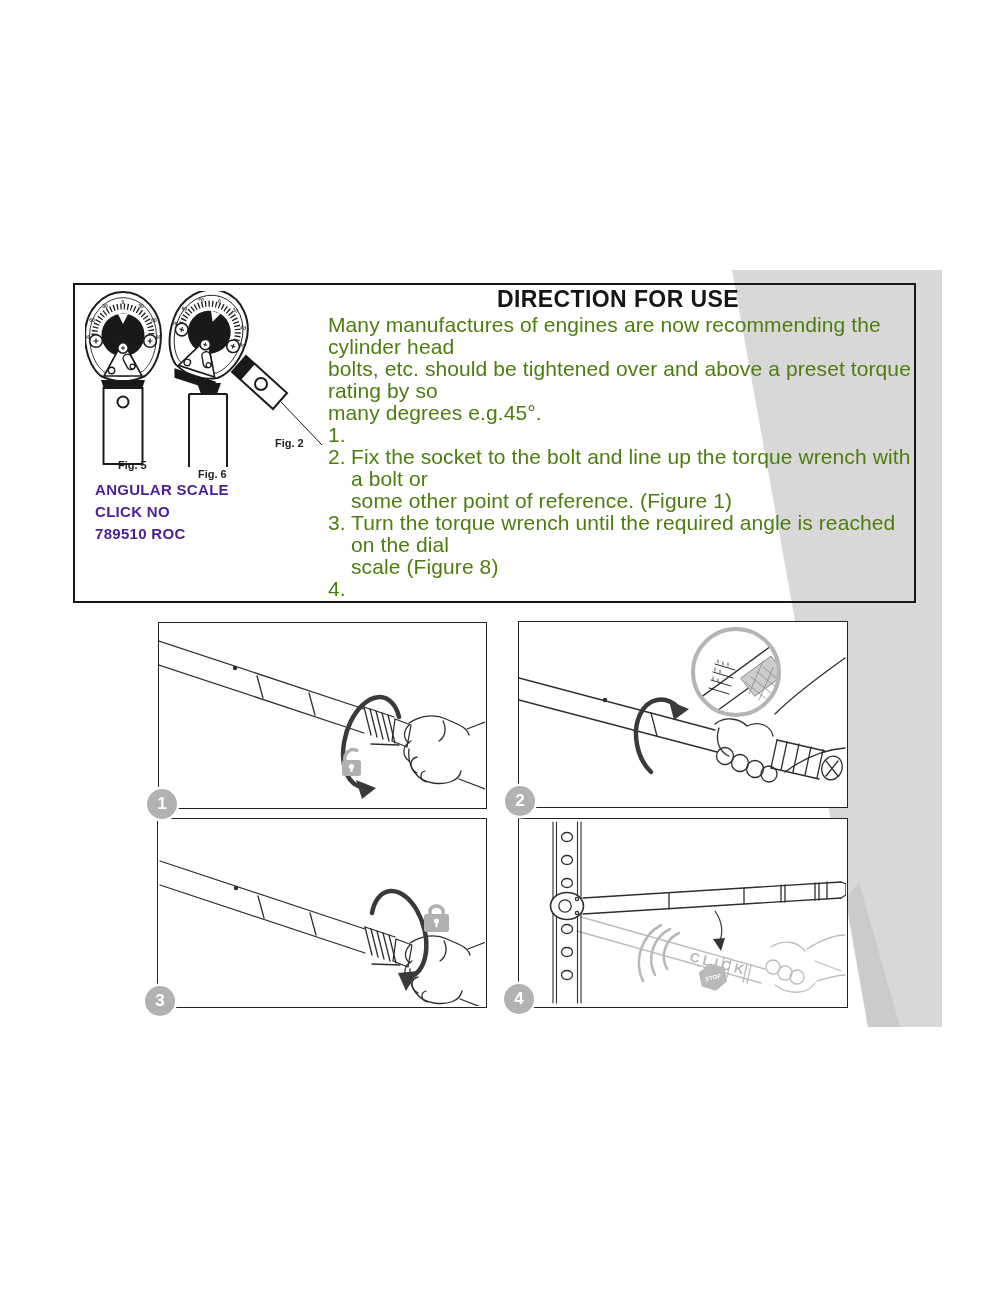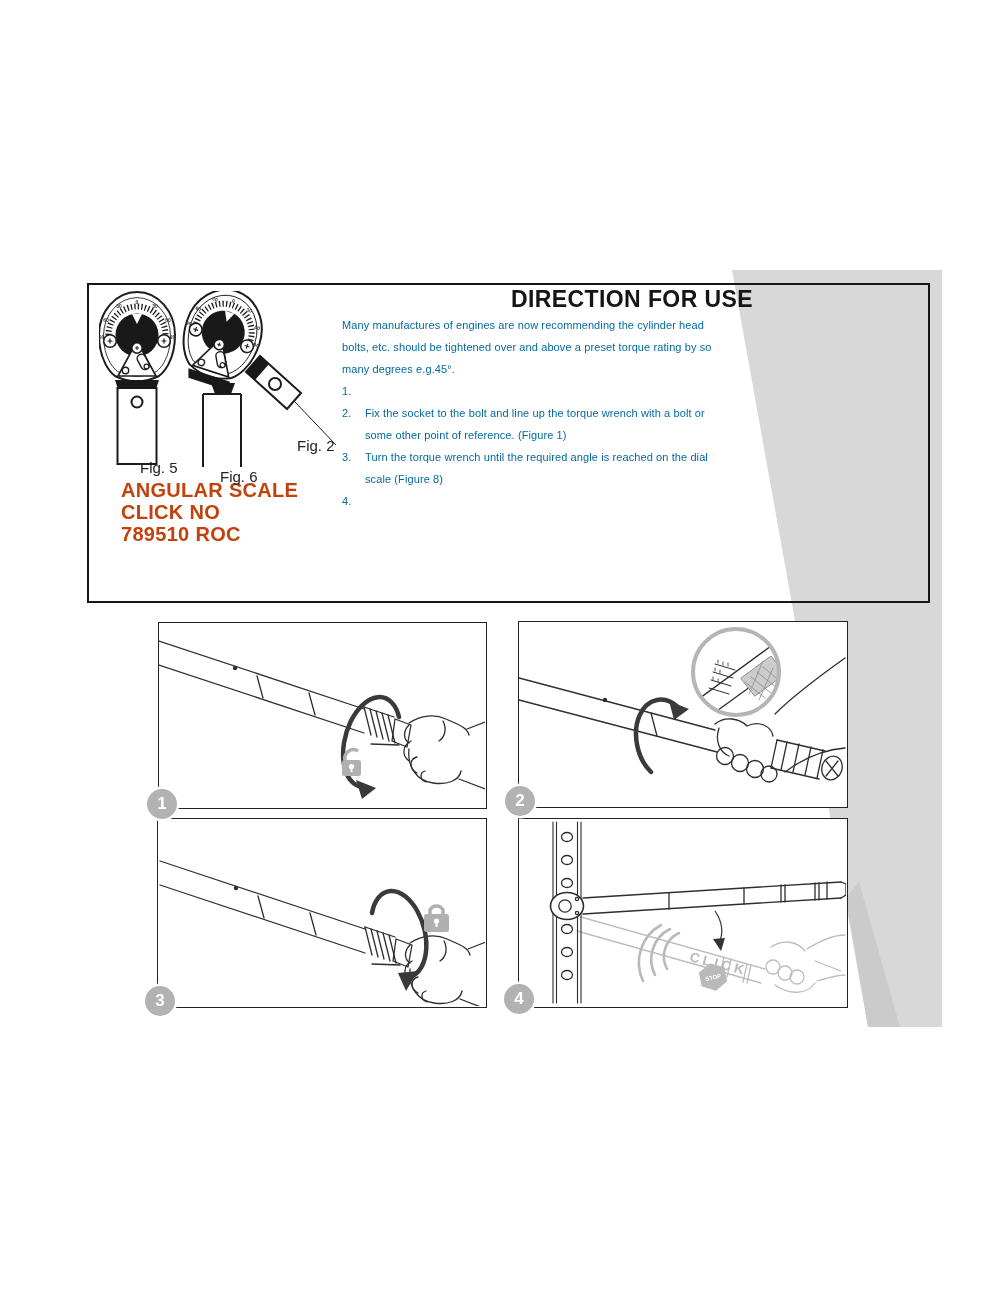--- a/index.html
+++ b/index.html
@@ -1,33 +1,33 @@
 <!DOCTYPE html>
 <html><head>
 <meta charset="utf-8">
 <style>
   html,body{margin:0;padding:0;background:#fff;}
   .page{position:relative;width:1000px;height:1300px;background:#ffffff;overflow:hidden;
         font-family:"Liberation Sans",sans-serif;color:#1e1e1e;}
   .band-svg{position:absolute;left:0;top:0;z-index:0;}
   
-  .main-box{position:absolute;left:87px;top:283px;width:843px;height:320px;
+  .main-box{position:absolute;left:73px;top:283px;width:843px;height:320px;
             border:2px solid #161616;box-sizing:border-box;z-index:2;background:transparent;}
   .doc-title{position:absolute;left:253px;top:1px;width:580px;text-align:center;
              font-size:23px;font-weight:bold;letter-spacing:.4px;color:#151515;}
-  .textcol{position:absolute;left:253px;top:29px;width:592px;font-size:11px;line-height:22px;
-           letter-spacing:.1px;color:#0369a1;}
+  .textcol{position:absolute;left:253px;top:29px;width:592px;font-size:21px;line-height:22px;
+           letter-spacing:.1px;color:#4d7c0f;}
   .para{white-space:pre-line;margin:0;}
   .step{display:flex;}
   .step .n{width:23px;flex:none;}
   .step .t{white-space:pre-line;}
   .dials-svg{position:absolute;left:10px;top:6px;}
-  .figlabel{position:absolute;font-size:15px;font-weight:normal;color:#222;z-index:3;margin-left:8px;}
-  .patent{position:absolute;left:20px;top:194px;font-size:20px;font-weight:bold;
-          line-height:22px;letter-spacing:.3px;color:#c2410c;margin-left:12px;}
+  .figlabel{position:absolute;font-size:11px;font-weight:bold;color:#222;z-index:3;}
+  .patent{position:absolute;left:20px;top:194px;font-size:15px;font-weight:bold;
+          line-height:22px;letter-spacing:.3px;color:#4c1d95;}
   
   .panel{position:absolute;border:1.6px solid #222;background:#fff;box-sizing:border-box;z-index:2;}
   .panel svg{display:block;}
   .badge{position:absolute;width:30px;height:30px;border-radius:50%;background:#b2b2b2;
          color:#fff;font-weight:bold;font-size:17px;display:flex;align-items:center;
          justify-content:center;z-index:4;box-shadow:0 0 0 2.5px rgba(255,255,255,.95);}
   .ink{stroke:#2e2e2e;fill:none;stroke-width:1.3;stroke-linecap:round;stroke-linejoin:round;}
   .ghost{stroke:#bdbdbd;fill:none;stroke-width:1.3;stroke-linecap:round;stroke-linejoin:round;}
 </style>
 </head>

